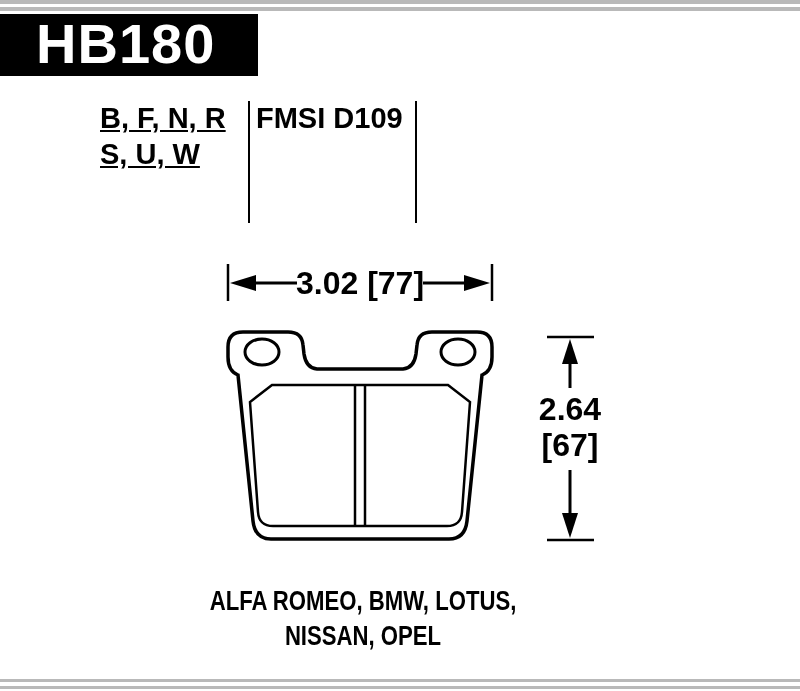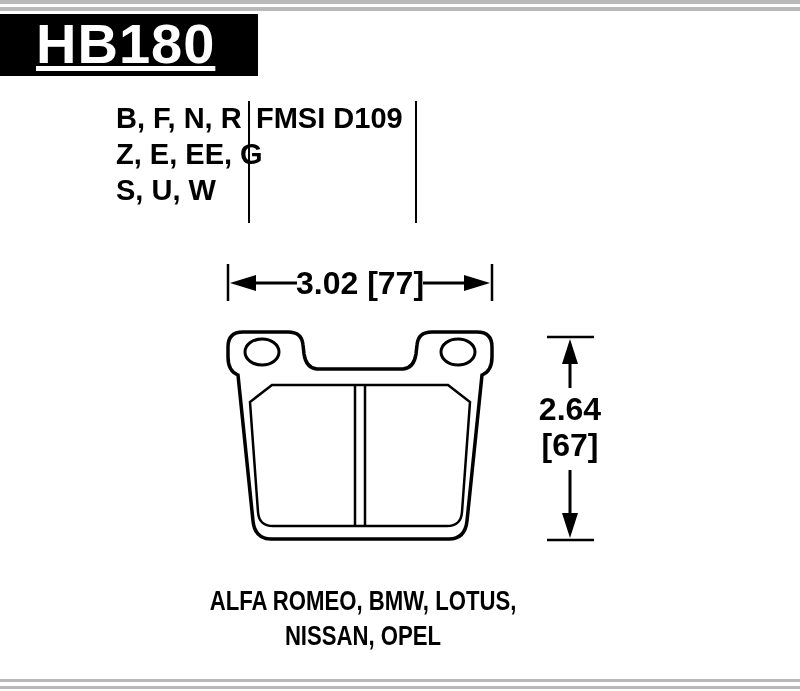--- a/index.html
+++ b/index.html
@@ -20,28 +20,28 @@
     position: absolute; left: 0; width: 800px;
     background: repeating-linear-gradient(to bottom, #b9b9b9 0 3.5px, #ffffff 3.5px 7px);
   }
   .stripe.top { top: 0; height: 13px; }
   .stripe.bottom { bottom: 0; height: 12px; }
   .part-box {
     position: absolute; left: 0; top: 14px;
     width: 258px; height: 62px;
     background: #000000; color: #ffffff;
     font-size: 56px; line-height: 60px;
-    padding-left: 36px; letter-spacing: 1px; text-decoration: underline;
+    padding-left: 36px; letter-spacing: 1px;
   }
   .spec-col {
     position: absolute; top: 100px;
     font-size: 29px; line-height: 36px;
     white-space: nowrap;
   }
-  .col-compounds { left: 116px; }
+  .col-compounds { left: 100px; text-decoration: underline; }
   .col-fmsi { left: 256px; }
   .col-thickness { left: 552px; width: 150px; text-align: right; }
   .vdiv {
     position: absolute; top: 101px;
     width: 2px; height: 122px; background: #000000;
   }
   .vdiv.d1 { left: 248px; }
   .vdiv.d2 { left: 415px; }
   .drawing-svg { position: absolute; left: 0; top: 0; }
   .apps {
@@ -63,21 +63,20 @@
 <div class="page">
 
   <div class="stripe top"></div>
 
   <div class="part-box">
     <span>HB180</span>
   </div>
 
   <div class="spec-col col-compounds">
     <div>B, F, N, R</div>
-    <div>Z, E, EE, G</div>
     <div>S, U, W</div>
   </div>
 
   <div class="vdiv d1"></div>
 
   <div class="spec-col col-fmsi">
     <div>FMSI D109</div>
   </div>
 
   <div class="vdiv d2"></div>

